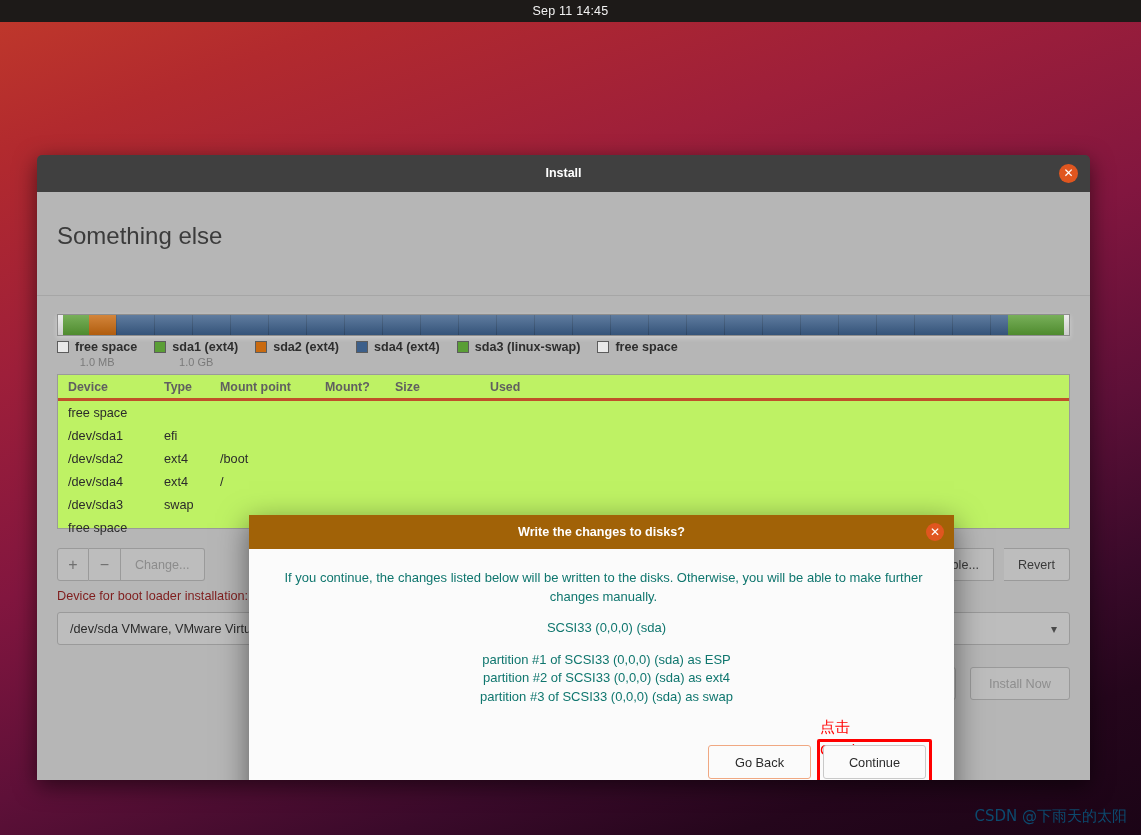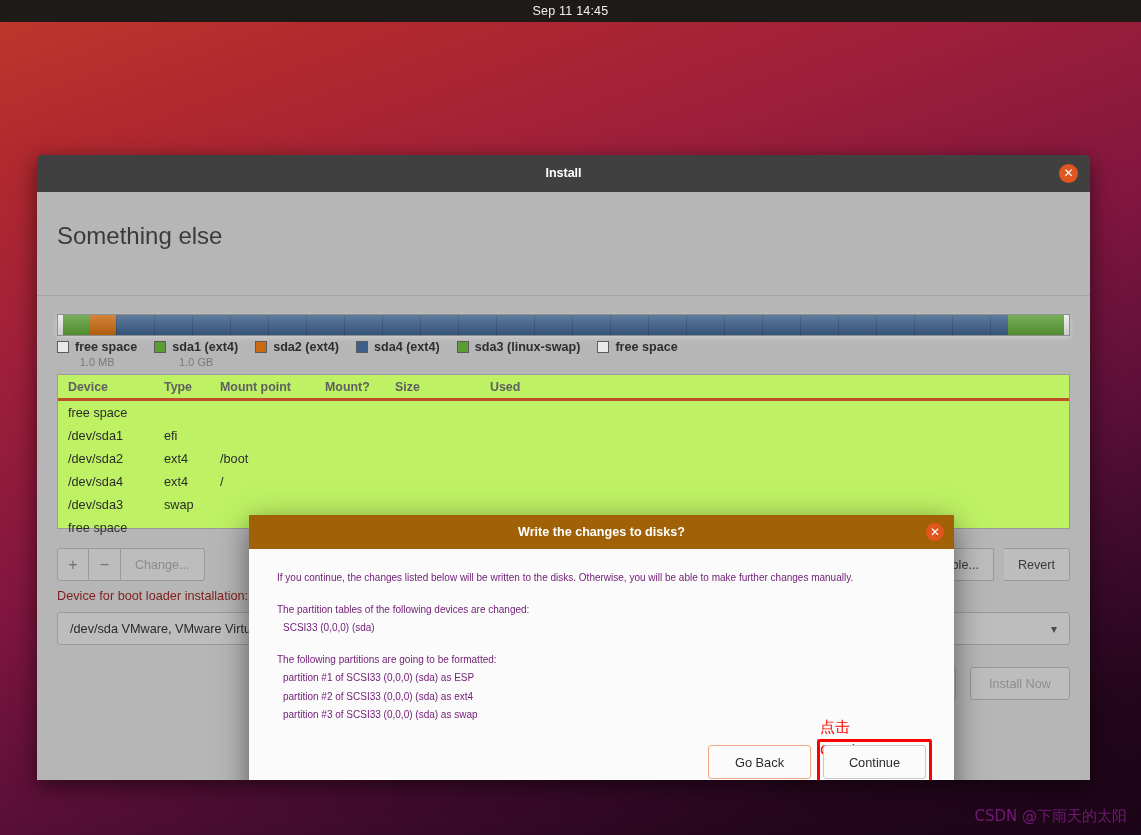--- a/index.html
+++ b/index.html
@@ -175,21 +175,21 @@
   #modal-title {
     height: 34px; background: #a16207; color: #fff;
     font-size: 12.6px; font-weight: bold;
     text-align: center; line-height: 34px; position: relative;
   }
   #modal-title .close-btn { top: 8px; right: 10px; width: 18px; height: 18px; line-height: 18px; }
   #modal-body {
     height: 254px; background: #fbfbfb; position: relative;
     padding: 20px 24px 0 28px;
   }
-  .mtxt { font-size: 10px; color: #701a75; line-height: 18.5px; }
+  .mtxt { font-size: 13px; color: #0f766e; line-height: 18.5px; text-align: center; }
   .mtxt.indent { padding-left: 6px; }
   .mgap { height: 13px; }
 
   #annot {
     position: absolute; right: 74px; top: 166px;
     color: #ff0000; font-size: 15px; line-height: 23px;
     text-align: left;
   }
   #modal-btns {
     position: absolute; right: 22px; bottom: 18px;
@@ -204,21 +204,21 @@
   .mbtn.goback { border: 1px solid #f0a882; }
   .mbtn.continue { border: 1px solid #c9c9c9; }
   #continue-wrap {
     border: 3px solid #ff0000; padding: 3px; margin-left: 6px;
     border-radius: 2px;
   }
 
   
   #watermark {
     position: absolute; right: 14px; bottom: 9px;
-    color: #701a75; font-size: 15px;
+    color: #0c4a6e; font-size: 15px;
     font-family: "DejaVu Sans", sans-serif;
   }
 </style>
 </head>
 <body>
 
 <div id="topbar">
   <span>Sep 11  14:45</span>
 </div>
 
@@ -384,26 +384,24 @@
       </div>
 
     <div id="modal">
       <div id="modal-title">
         <span>Write the changes to disks?</span>
         <span class="close-btn">✕</span>
       </div>
       <div id="modal-body">
         <div class="mtxt">If you continue, the changes listed below will be written to the disks. Otherwise, you will be able to make further changes manually.</div>
         <div class="mgap"></div>
-        <div class="mtxt">The partition tables of the following devices are changed:</div>
         <div id="device-list">
             <div class="mtxt indent">SCSI33 (0,0,0) (sda)</div>
           </div>
         <div class="mgap"></div>
-        <div class="mtxt">The following partitions are going to be formatted:</div>
         <div id="format-list">
             <div class="mtxt indent">partition #1 of SCSI33 (0,0,0) (sda) as ESP</div>
             <div class="mtxt indent">partition #2 of SCSI33 (0,0,0) (sda) as ext4</div>
             <div class="mtxt indent">partition #3 of SCSI33 (0,0,0) (sda) as swap</div>
           </div>
 
         <div id="annot">
           <div>点击</div>
           <div>Continue</div>
         </div>

